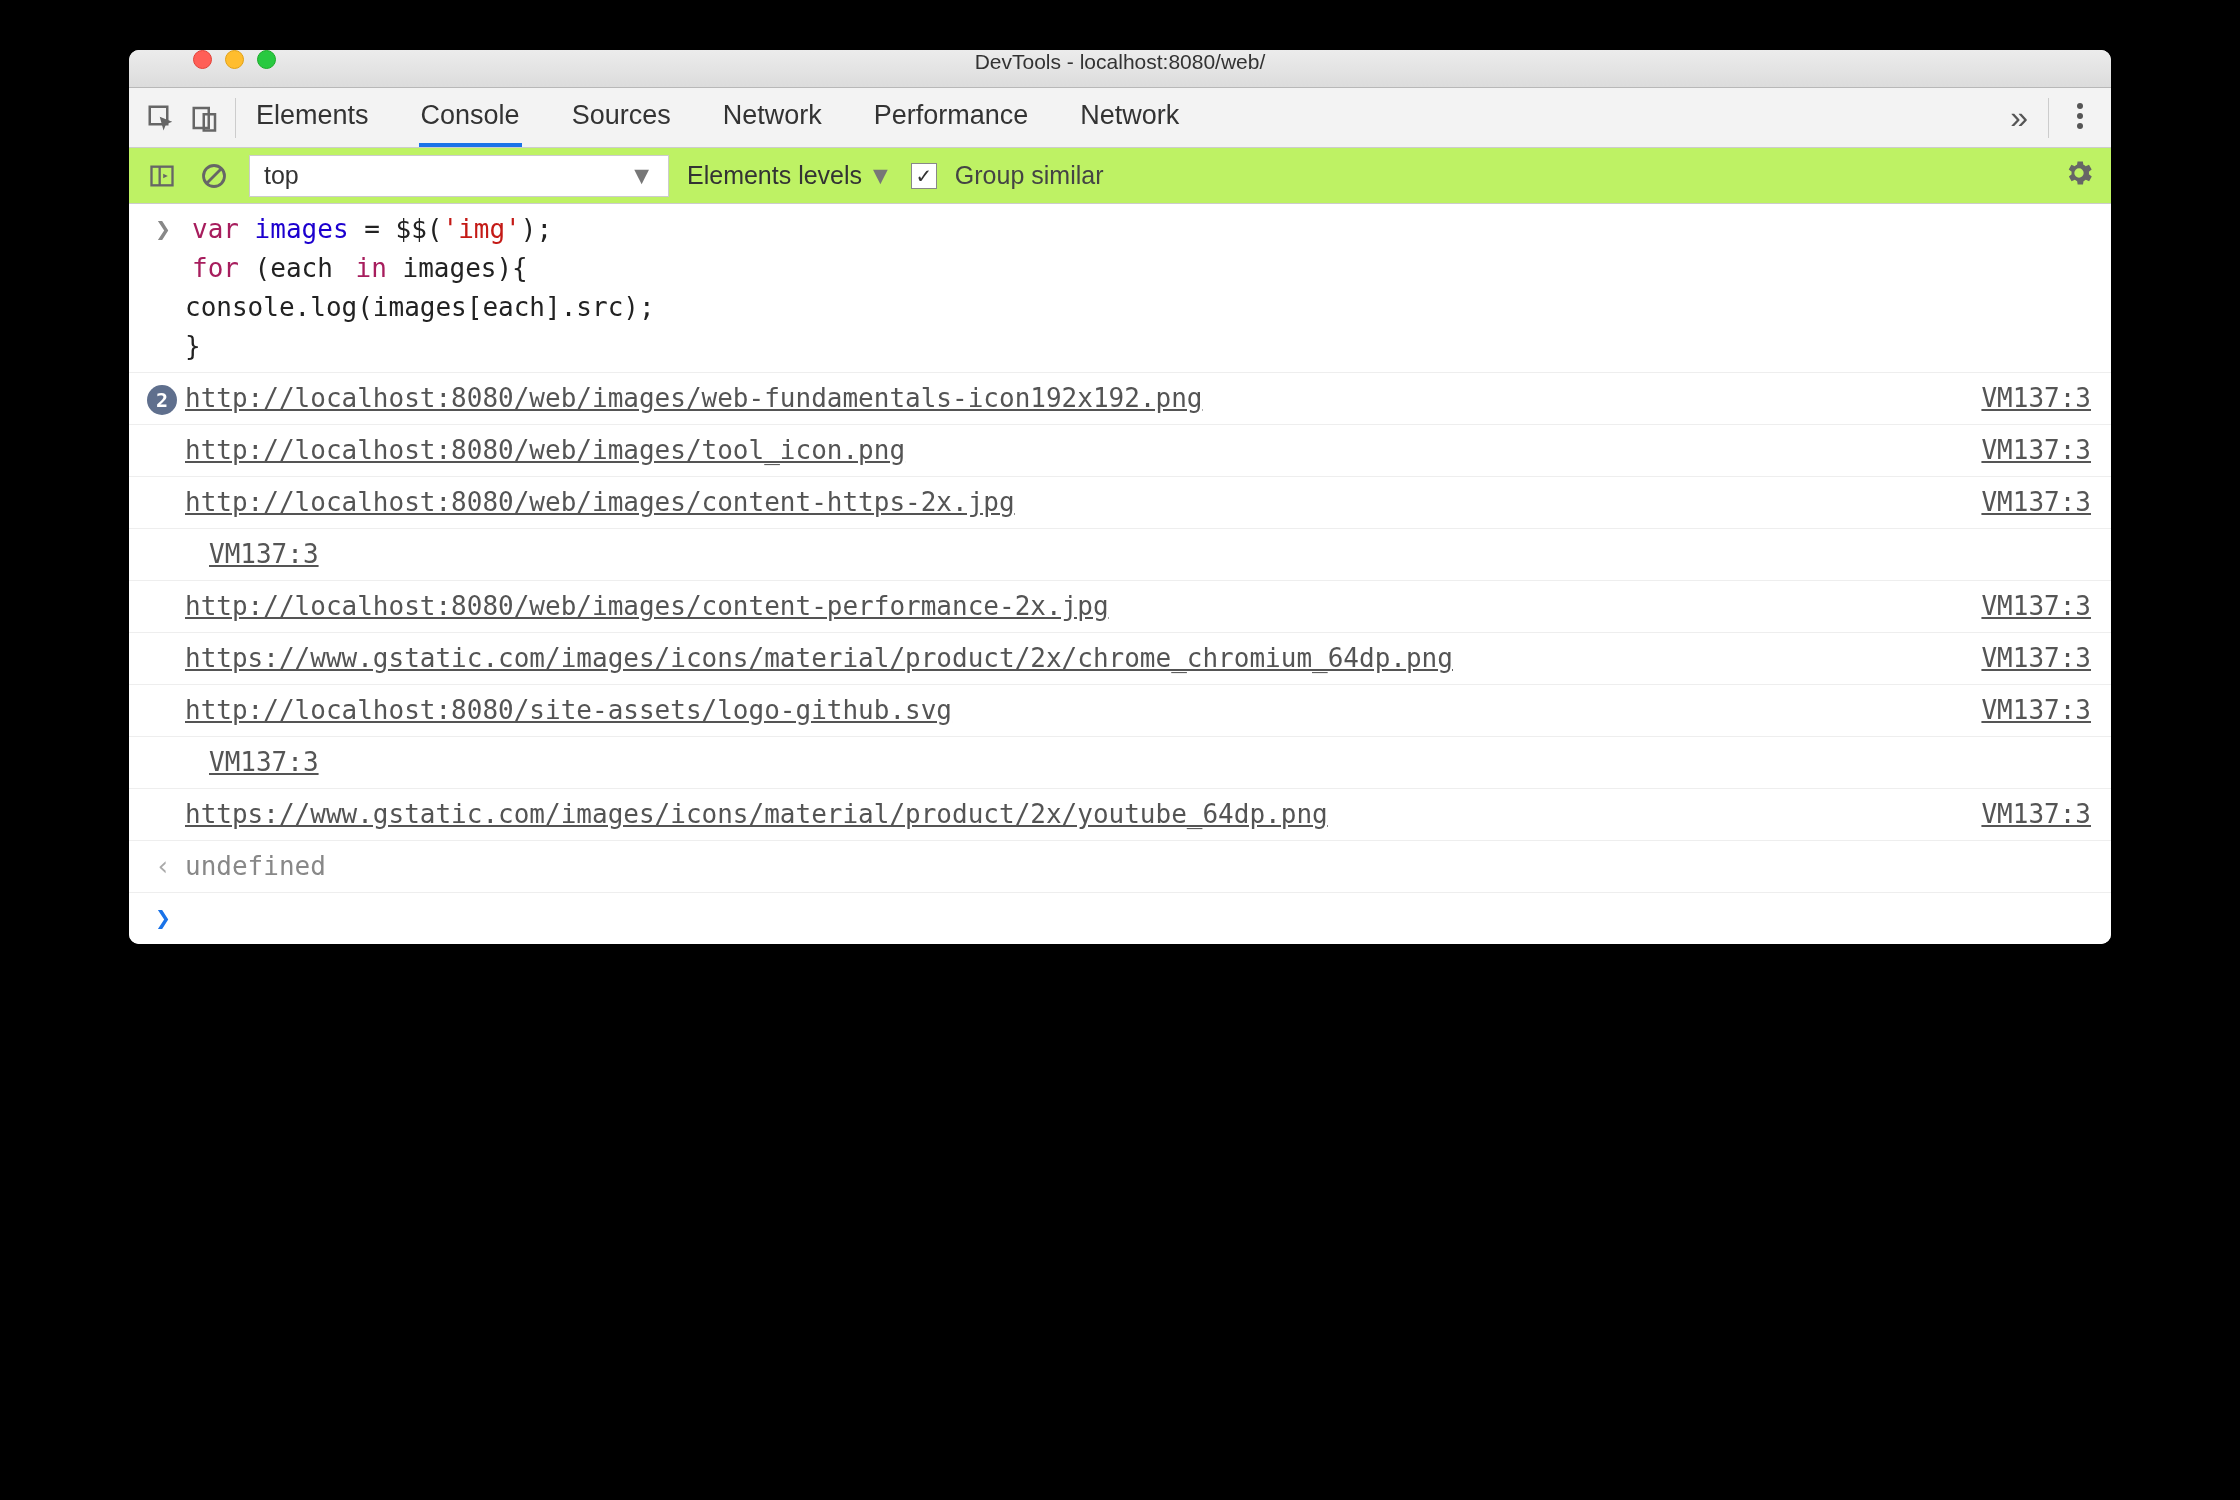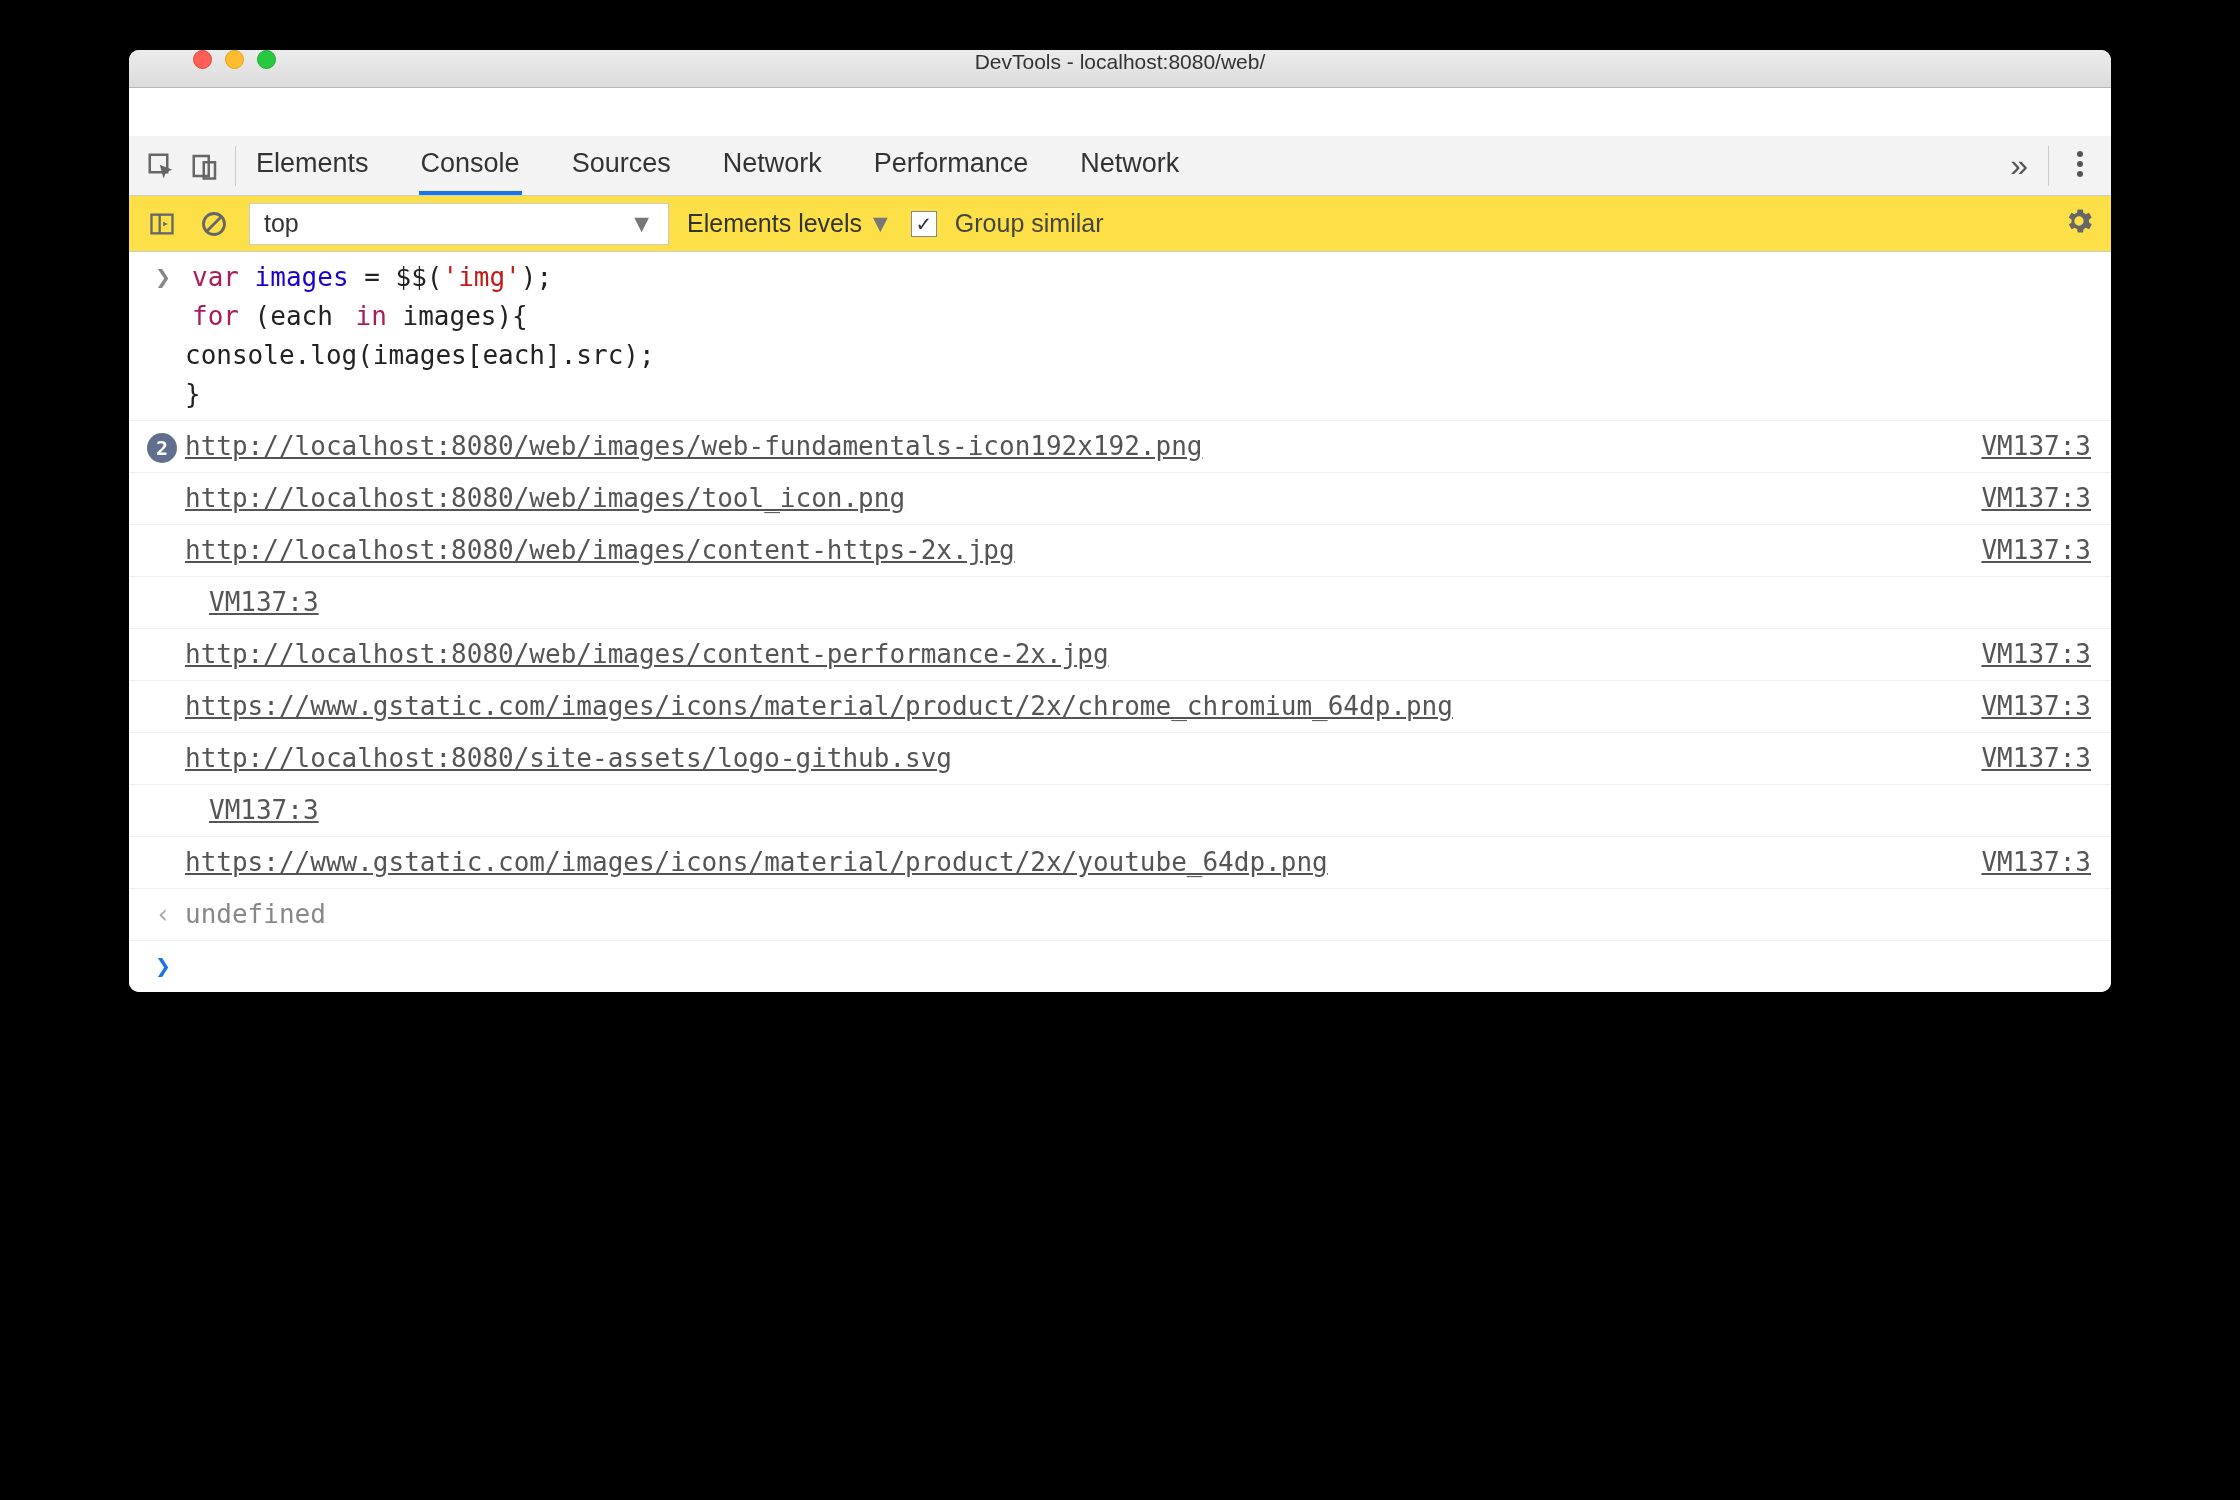--- a/index.html
+++ b/index.html
@@ -46,21 +46,20 @@
     color: #333;
     pointer-events: none;
   }
   .tabstrip {
     height: 60px;
     background: #f3f3f3;
     border-bottom: 1px solid #ccc;
     display: flex;
     align-items: center;
     padding: 0 18px 0 10px;
-    margin-top: 48px;
   }
   .tab-icon-btn {
     width: 44px; height: 44px;
     display: flex; align-items: center; justify-content: center;
     color: #666;
     cursor: pointer;
   }
   .tab-sep {
     width: 1px; height: 40px; background: #ccc; margin: 0 18px 0 8px;
   }
@@ -76,21 +75,21 @@
     color: #333;
     border-bottom: 4px solid #1a73e8;
     font-weight: 400;
   }
   .tabstrip .more {
     font-size: 32px; color: #555; padding: 0 12px; cursor: pointer;
   }
   .tabstrip .kebab { color: #555; padding: 0 8px; cursor: pointer; }
   .toolbar {
     height: 56px;
-    background: #fde047;
+    background: #bef264;
     border-bottom: 1px solid #ccc;
     display: flex;
     align-items: center;
     padding: 0 16px;
     gap: 18px;
     font-size: 25px;
     color: #444;
   }
   .tool-btn { width: 34px; height: 34px; display:flex; align-items:center; justify-content:center; color:#666; cursor:pointer; }
   .context-select {

